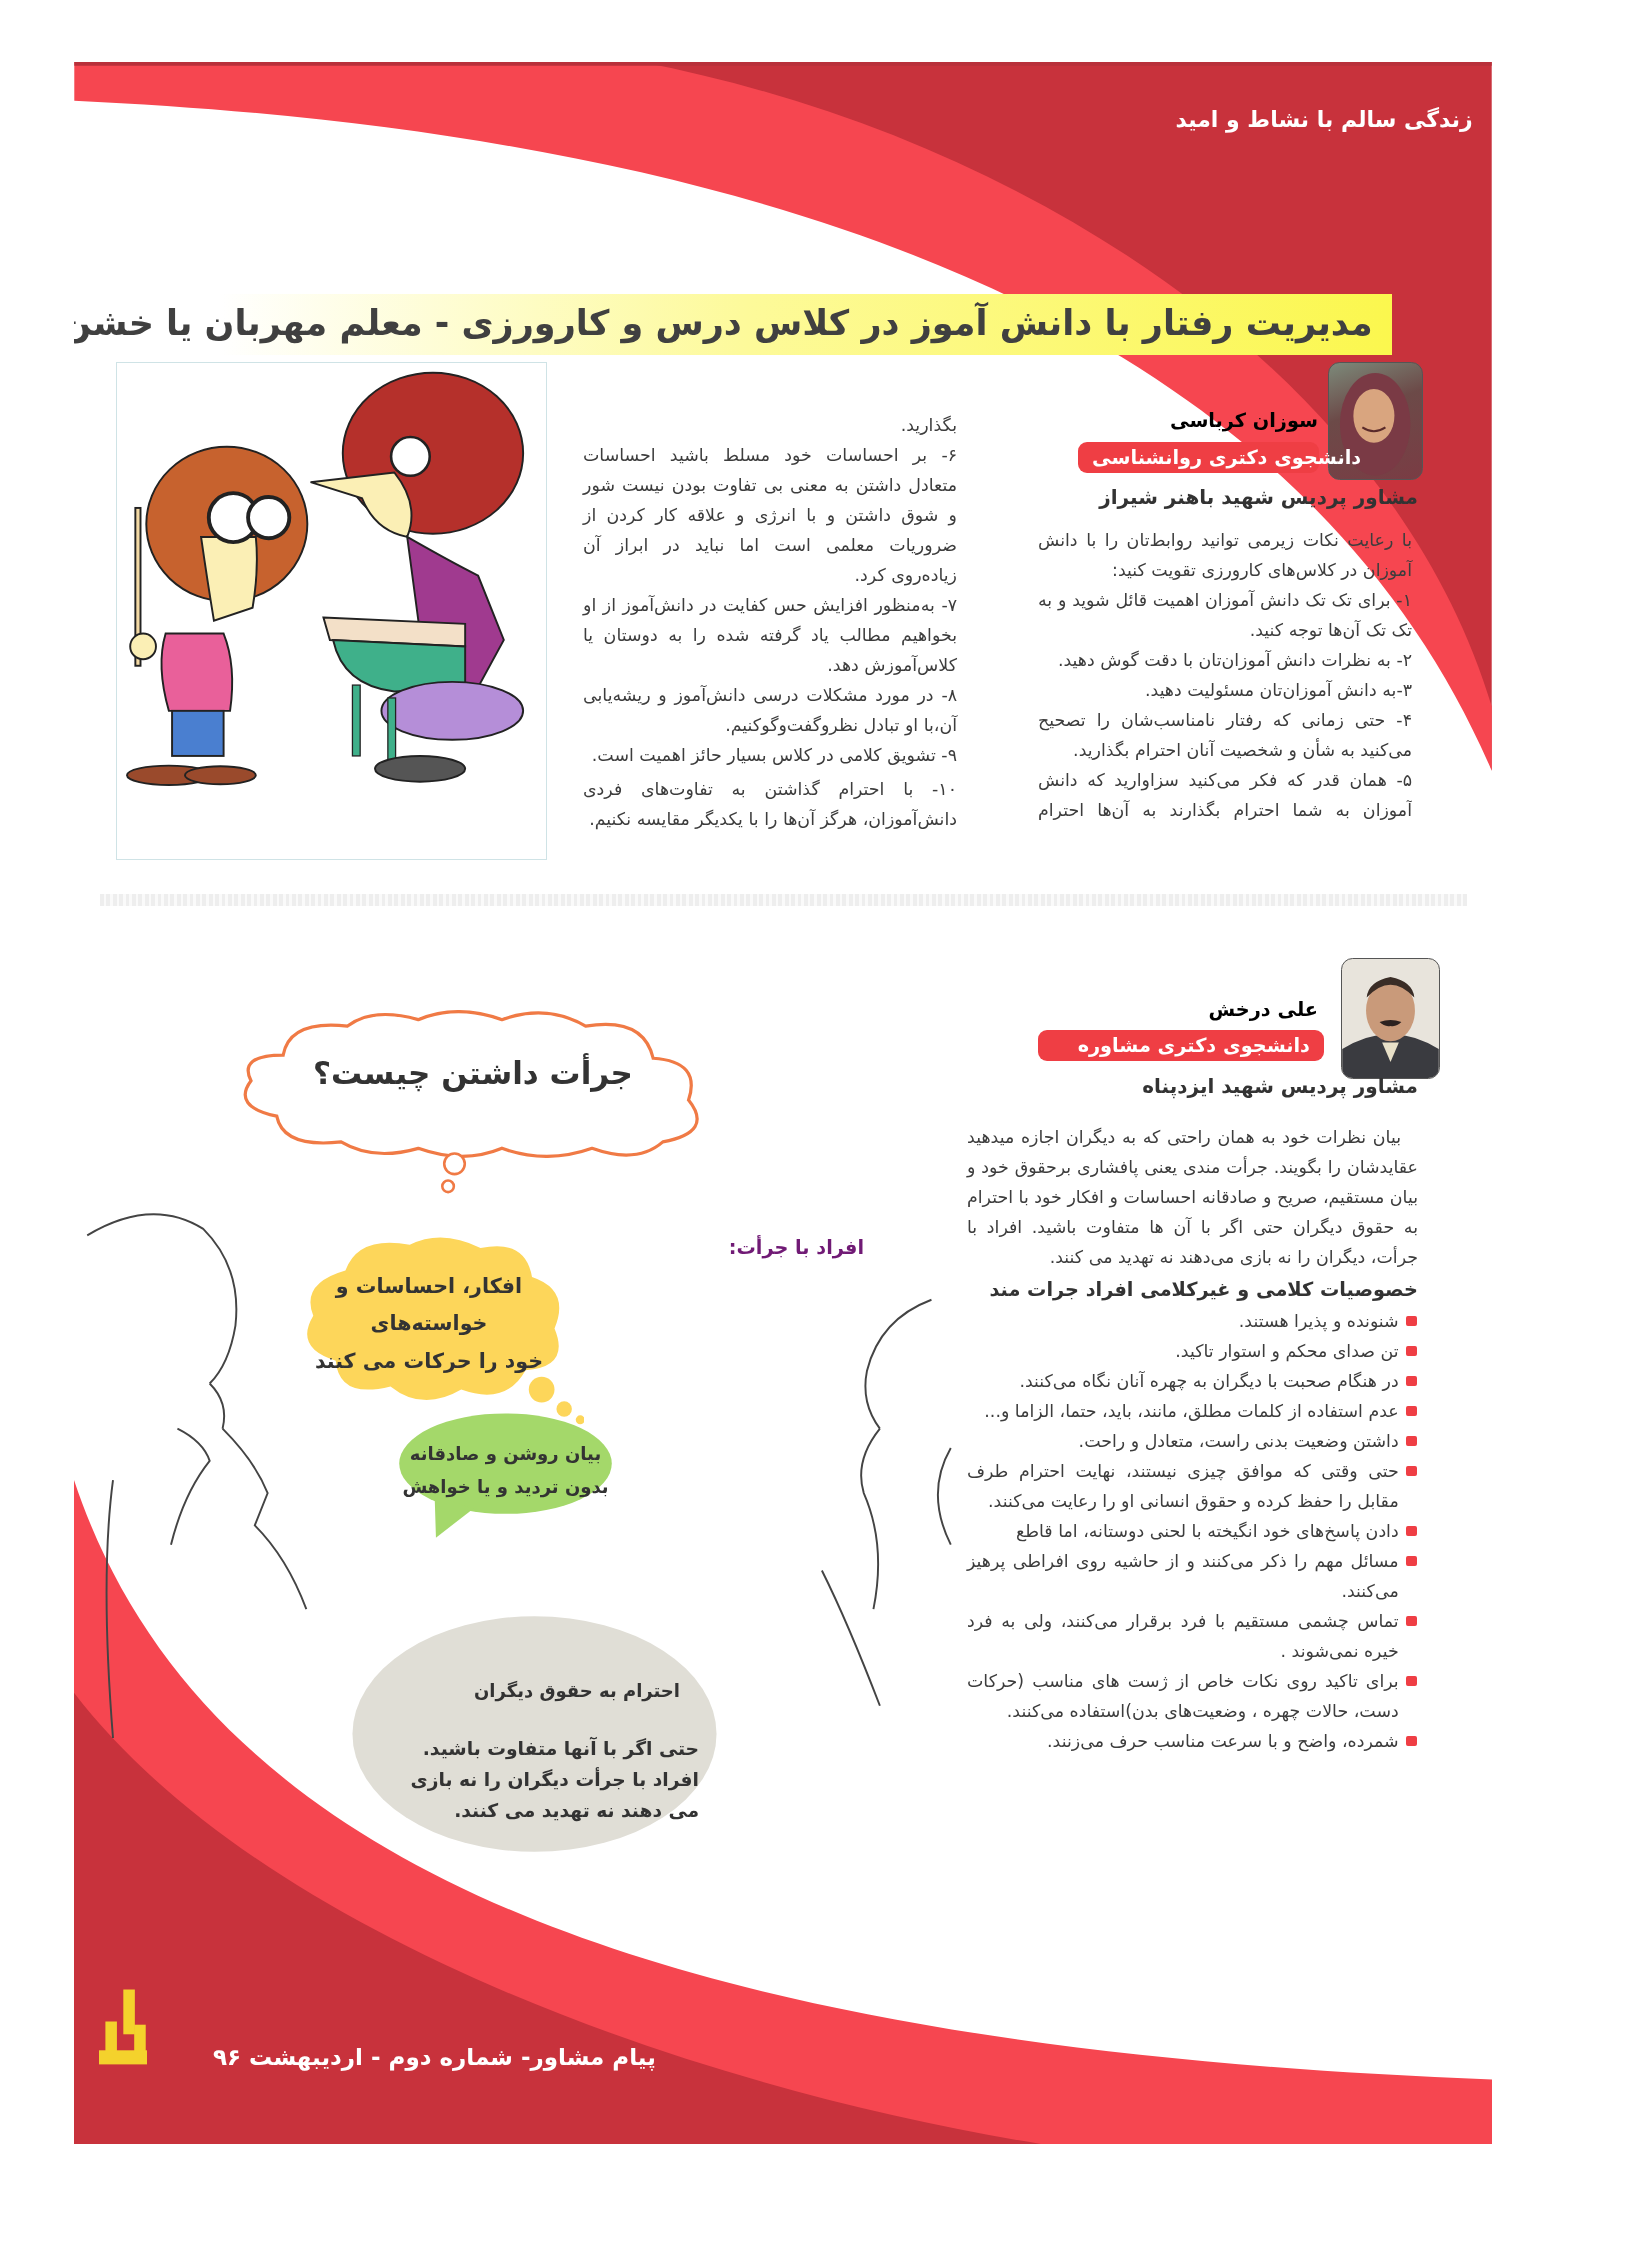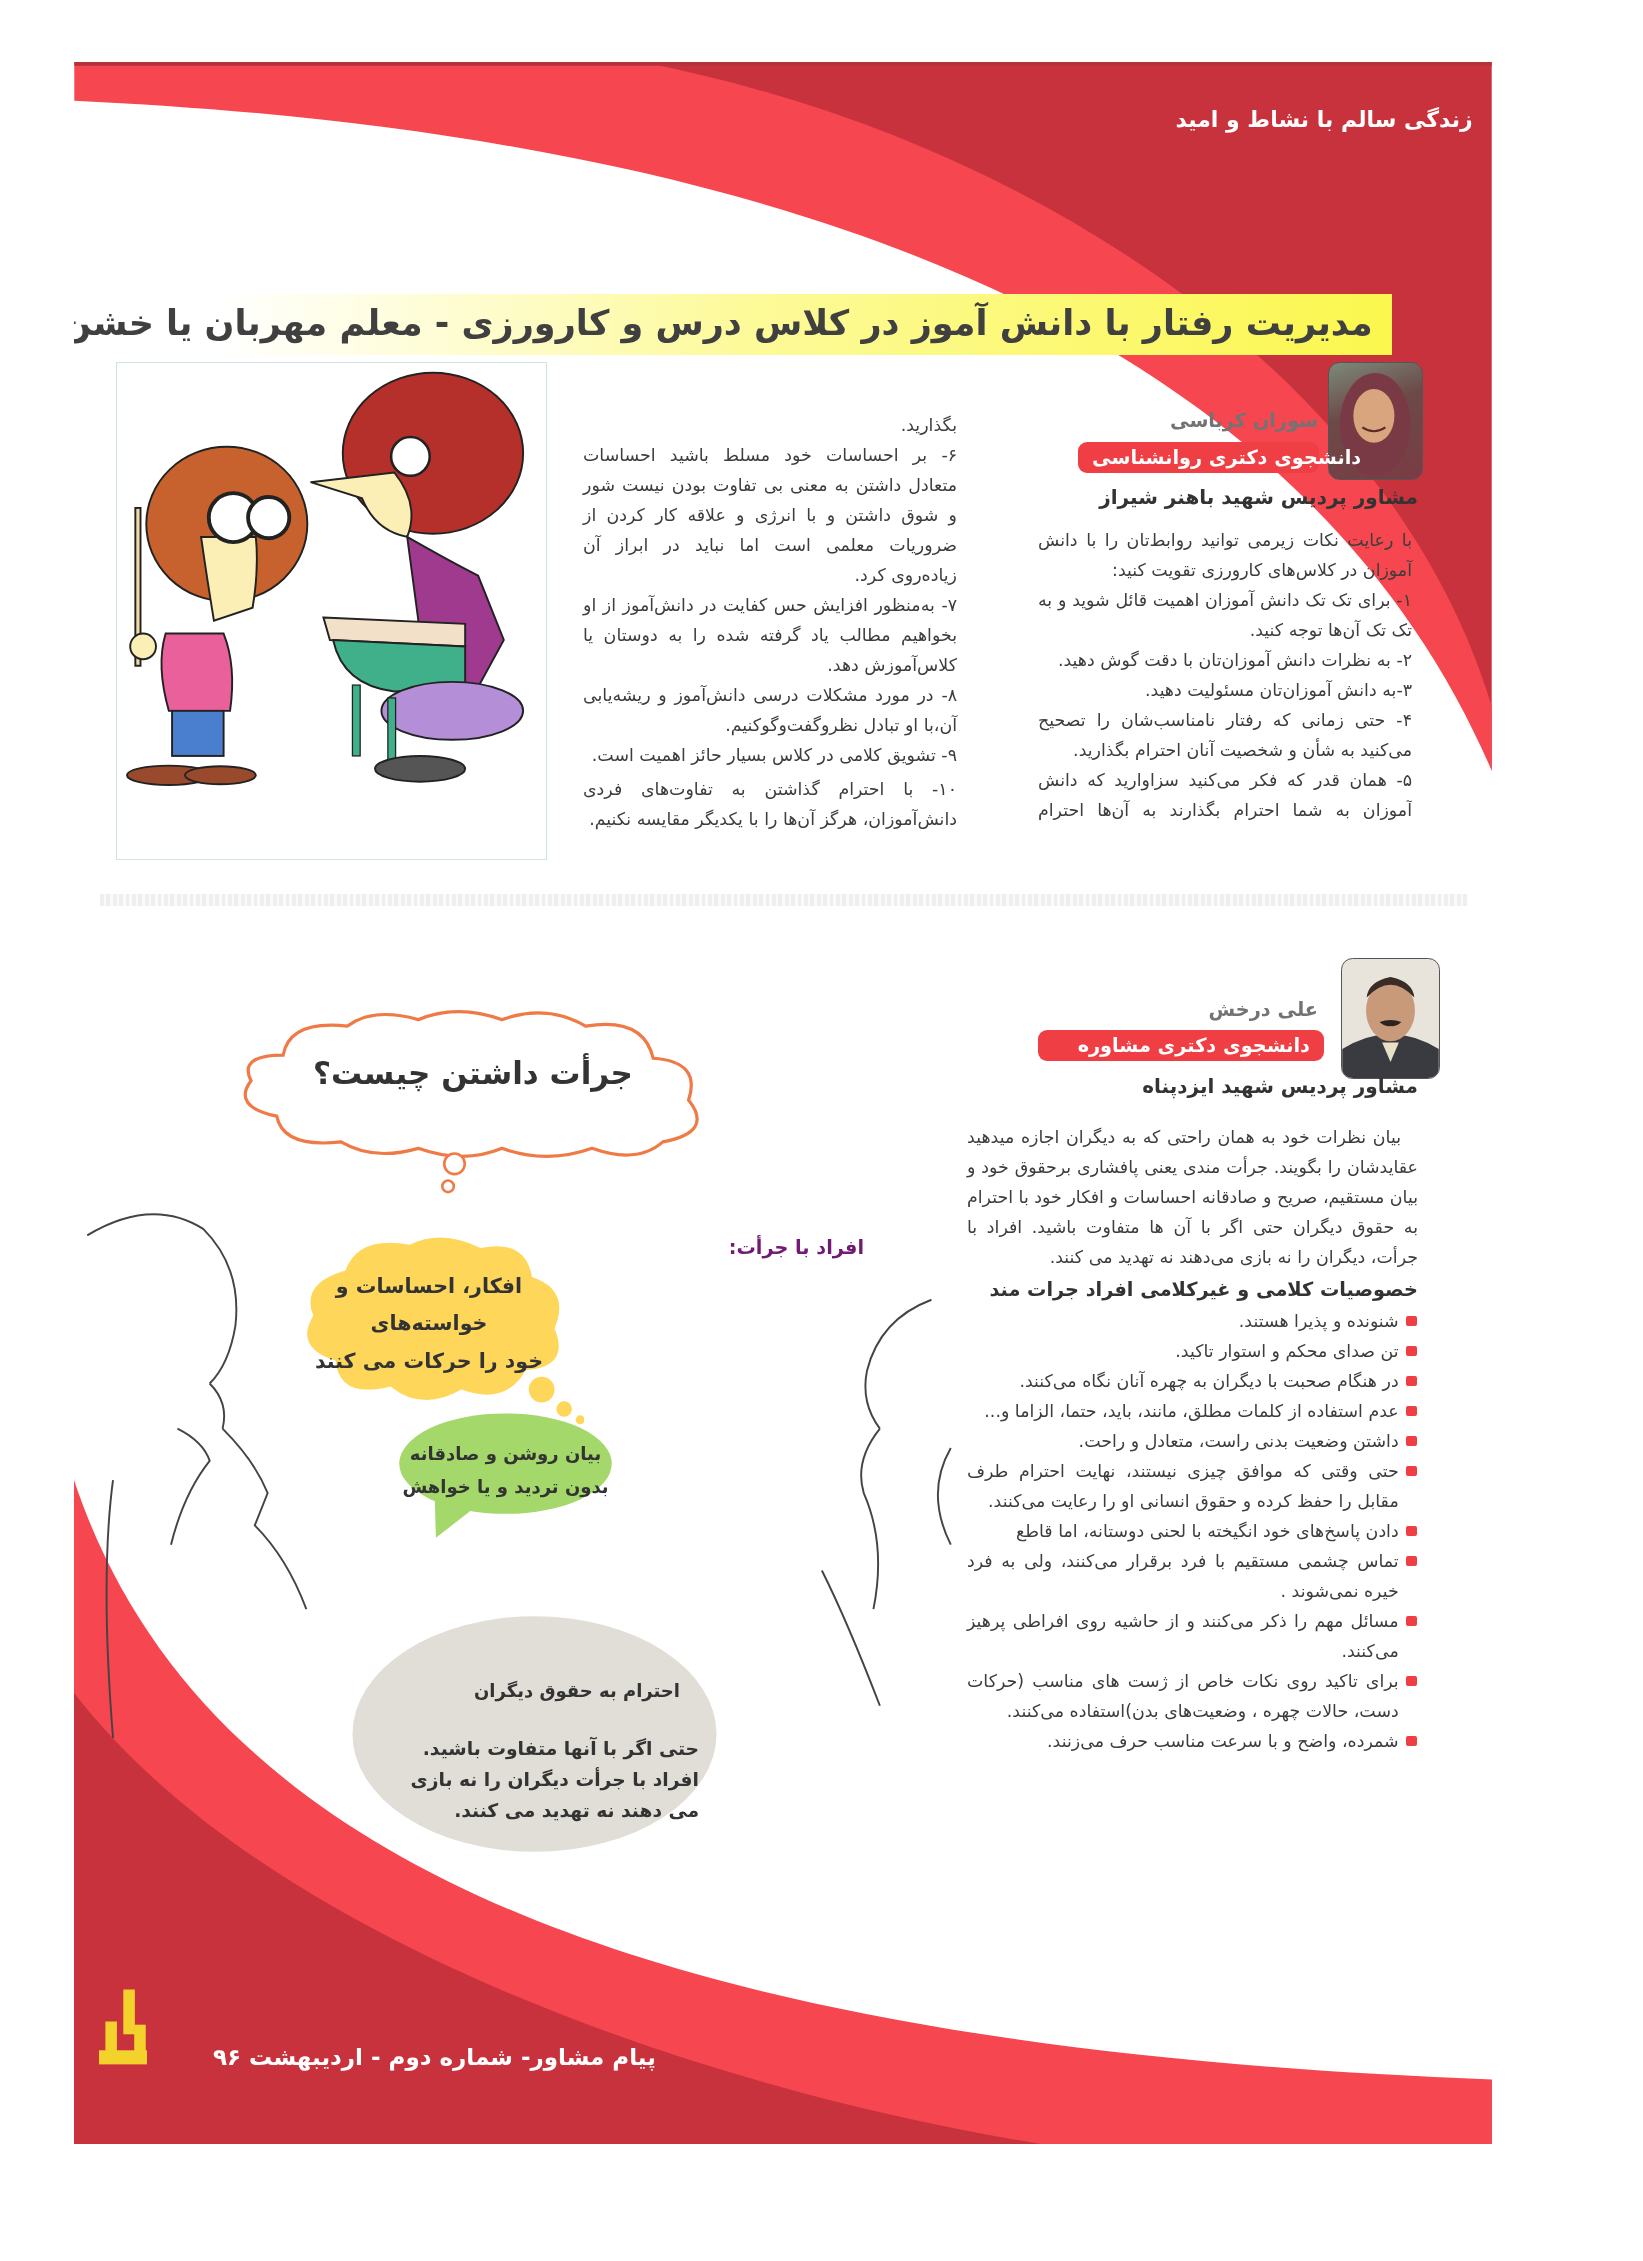--- a/index.html
+++ b/index.html
@@ -25,21 +25,21 @@
     background:linear-gradient(to left, #fbf74e 0%, #fdfa9a 55%, #ffffff 100%);
   }
   .title-text {
     position:absolute; right:19.3px; top:9px; direction:rtl;
     font-family:"DejaVu Sans", sans-serif; font-weight:bold; font-size:35px;
     color:#404040; letter-spacing:-0.6px; white-space:nowrap;
   }
   .photo {
     position:absolute; border-radius:11.6px; border:1.3px solid #555; overflow:hidden;
   }
-  .author-name { position:absolute; font-weight:bold; font-size:19.3px; color:#737373; white-space:nowrap; }
+  .author-name { position:absolute; font-weight:bold; font-size:19.3px; color:#000000; white-space:nowrap; }
   .author-role {
     position:absolute; background:#ef3e44; color:#fff; font-weight:bold; font-size:19.3px;
     border-radius:9px; padding:3.9px 14px; white-space:nowrap; text-align:right;
   }
   .author-aff { position:absolute; font-weight:bold; font-size:20px; color:#333; white-space:nowrap; }
 
   .body-col {
     position:absolute; direction:rtl; text-align:justify; text-align-last:right;
     font-family:"DejaVu Sans", sans-serif; font-size:17.4px; line-height:30px; color:#3d3d3d;
   }
@@ -176,22 +176,22 @@
     <p style="text-indent:17px;">بیان نظرات خود به همان راحتی که به دیگران اجازه میدهید عقایدشان را بگویند. جرأت مندی یعنی پافشاری برحقوق خود و بیان مستقیم، صریح و صادقانه احساسات و افکار خود با احترام به حقوق دیگران حتی اگر با آن ها متفاوت باشید. افراد با جرأت، دیگران را نه بازی می‌دهند نه تهدید می کنند.</p>
     <div class="subhead">خصوصیات کلامی و غیرکلامی افراد جرات مند</div>
     <ul class="bullet-list">
       <li>شنونده و پذیرا هستند.</li>
       <li>تن صدای محکم و استوار تاکید.</li>
       <li>در هنگام صحبت با دیگران به چهره آنان نگاه می‌کنند.</li>
       <li>عدم استفاده از کلمات مطلق، مانند، باید، حتما، الزاما و...</li>
       <li>داشتن وضعیت بدنی راست، متعادل و راحت.</li>
       <li>حتی وقتی که موافق چیزی نیستند، نهایت احترام طرف مقابل را حفظ کرده و حقوق انسانی او را رعایت می‌کنند.</li>
       <li>دادن پاسخ‌های خود انگیخته با لحنی دوستانه، اما قاطع</li>
+      <li>مسائل مهم را ذکر می‌کنند و از حاشیه روی افراطی پرهیز می‌کنند.</li>
       <li>تماس چشمی مستقیم با فرد برقرار می‌کنند، ولی به فرد خیره نمی‌شوند .</li>
-      <li>مسائل مهم را ذکر می‌کنند و از حاشیه روی افراطی پرهیز می‌کنند.</li>
       <li>برای تاکید روی نکات خاص از ژست های مناسب (حرکات دست، حالات چهره ، وضعیت‌های بدن)استفاده می‌کنند.</li>
       <li>شمرده، واضح و با سرعت مناسب حرف می‌زنند.</li>
     </ul>
   </div>
 
   <svg class="swoosh" style="left:0;top:1096px" width="890" height="580" viewBox="0 0 1380 900">
     <g fill="none" stroke="#444" stroke-width="3">
       <path d="M20,120 Q120,60 200,110 Q260,170 250,260 Q240,320 210,350"></path>
       <path d="M210,350 Q240,380 230,420"></path>
       <path d="M230,420 Q280,470 300,520 L280,570 Q330,620 360,700"></path>

